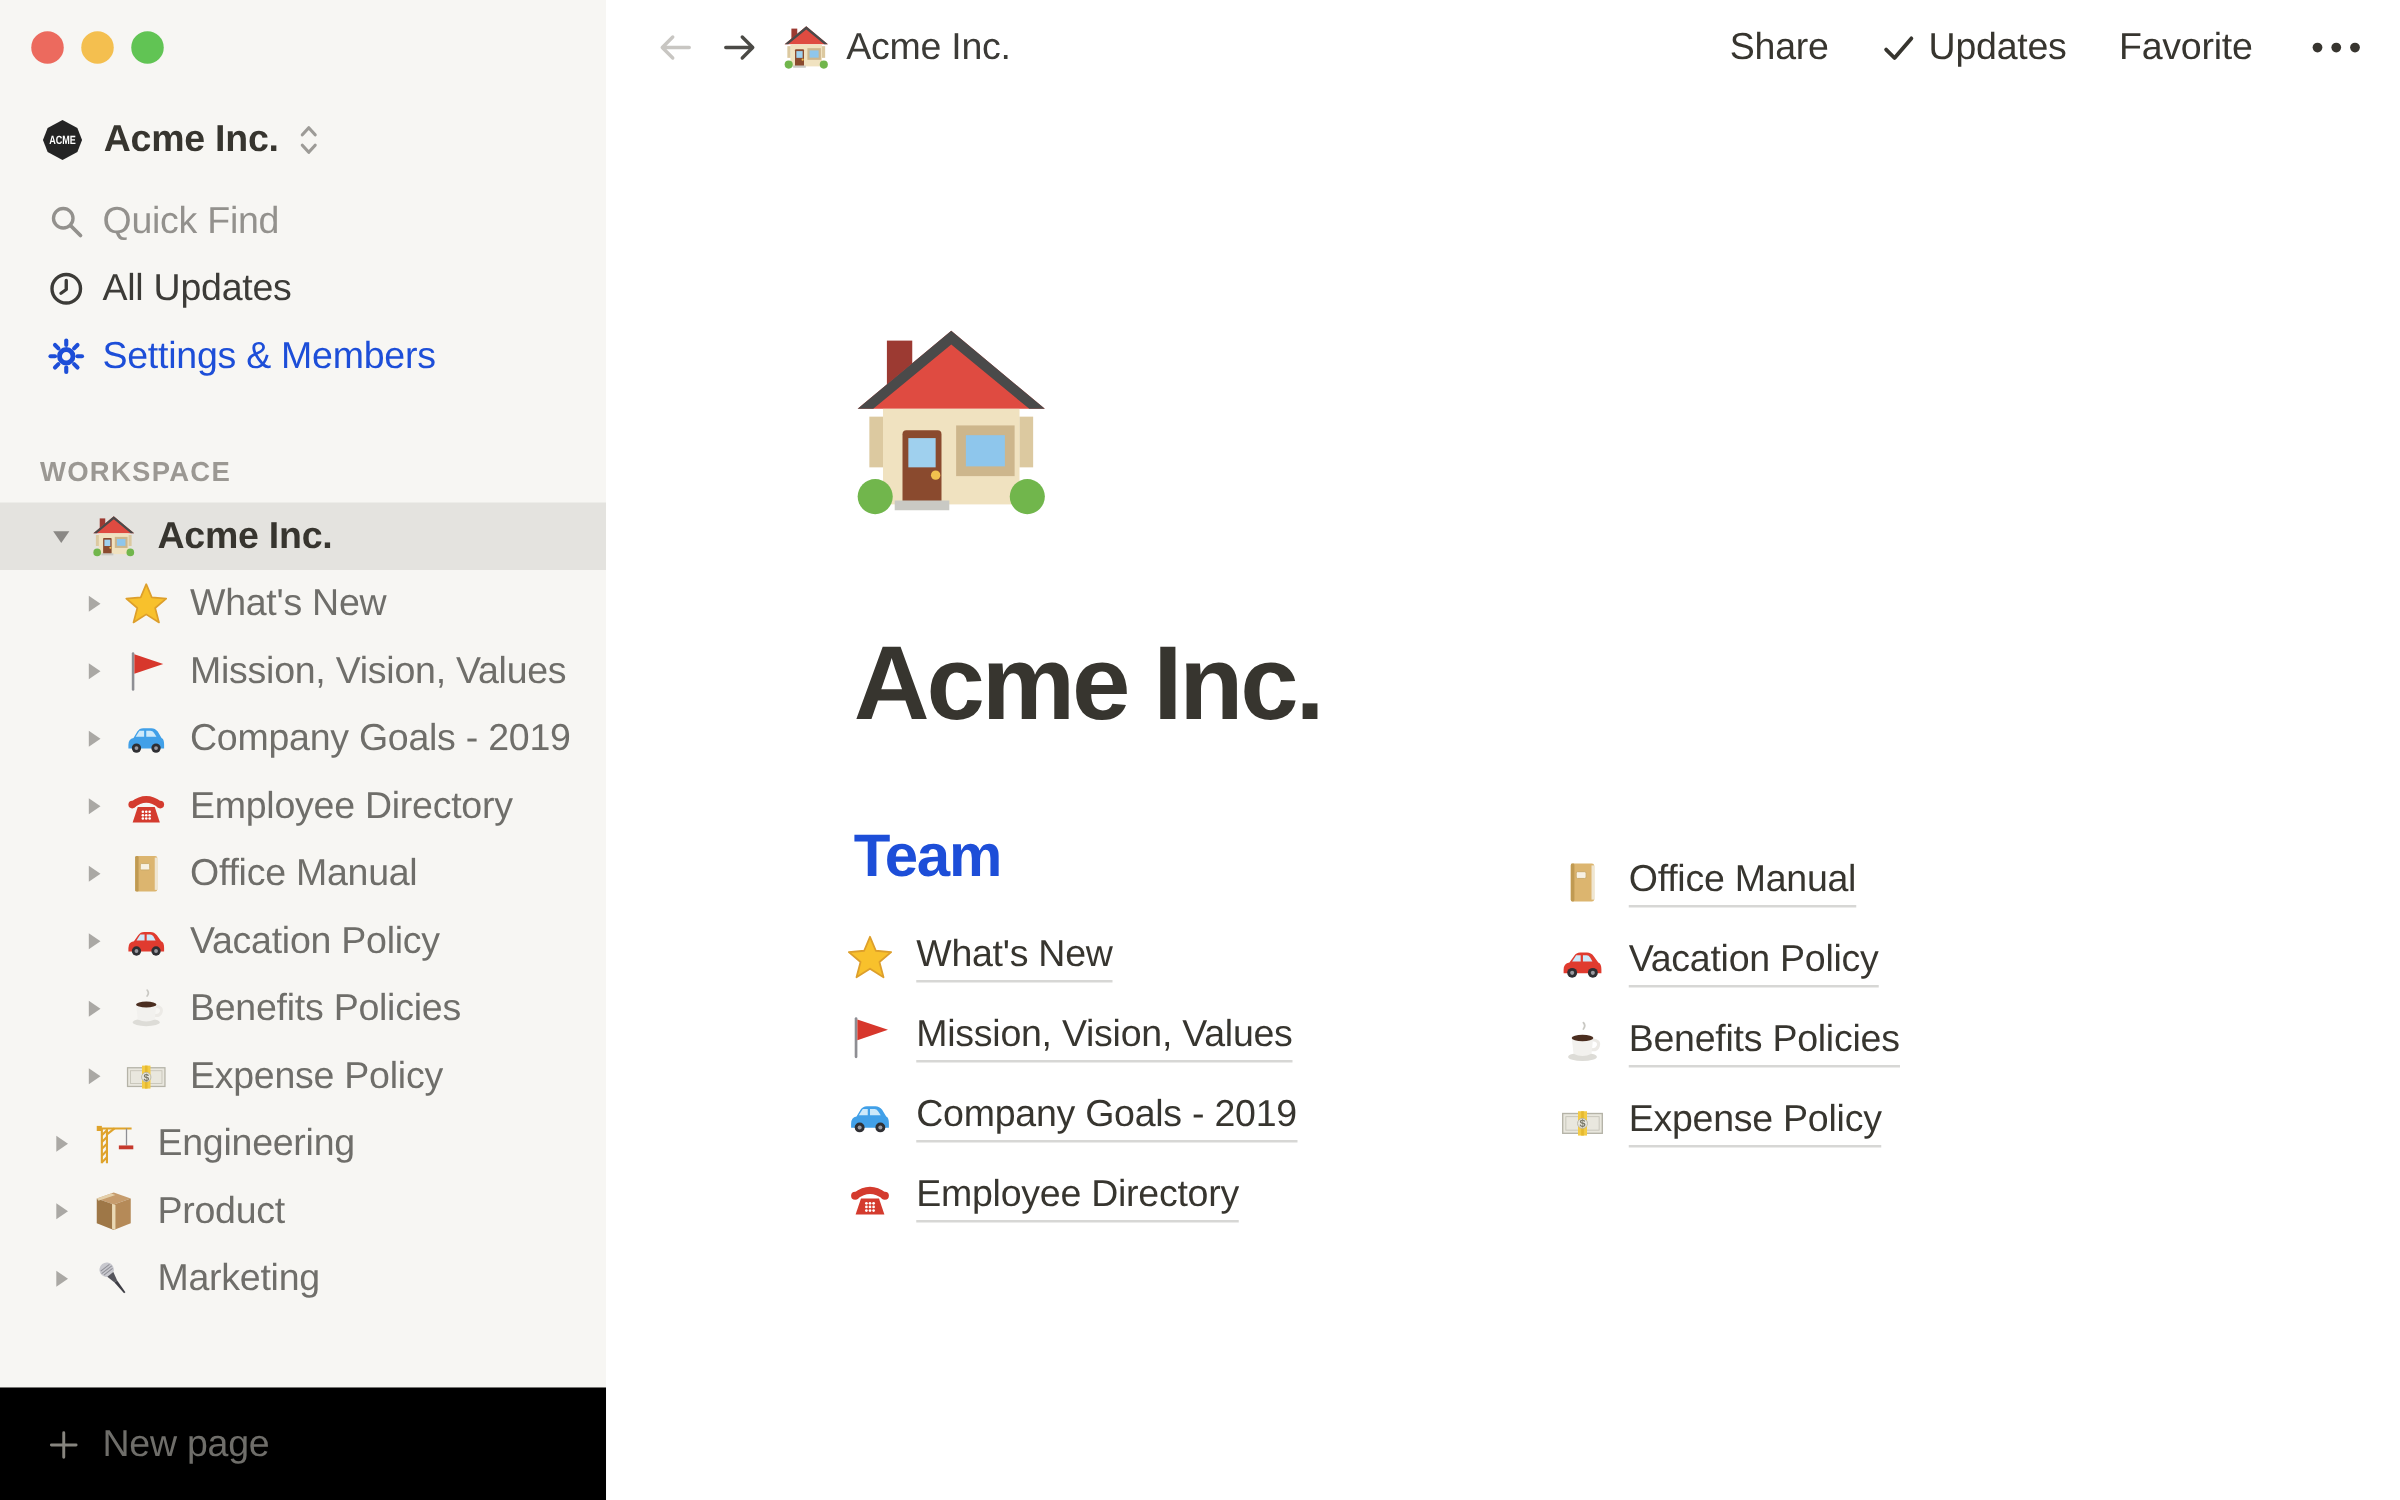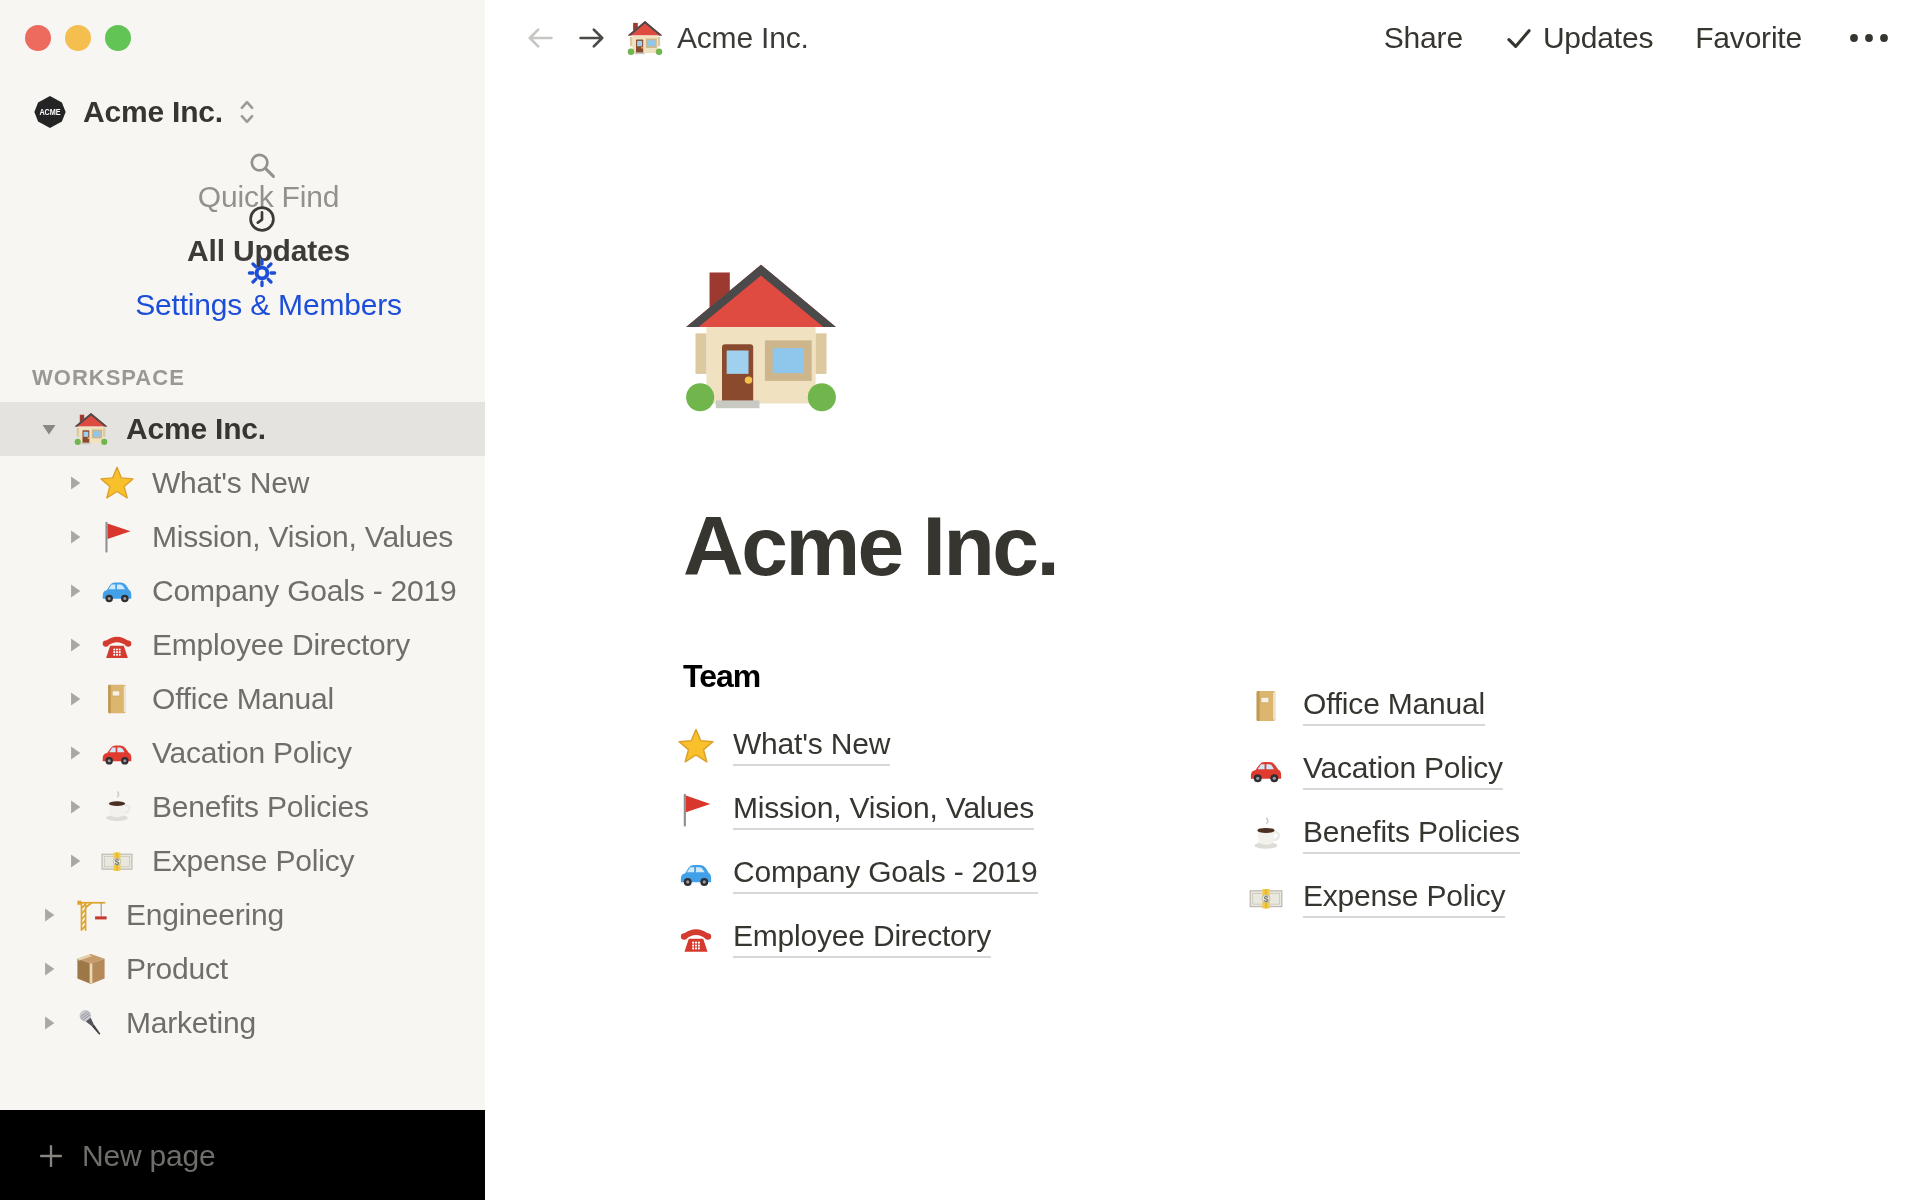--- a/index.html
+++ b/index.html
@@ -24,26 +24,26 @@
 
   .workspace-row {
     margin-top:90px; height:44px; display:flex; align-items:center;
     padding-left:33px; cursor:pointer;
   }
   .ws-logo { width:34px; height:34px; flex:0 0 34px; }
   .ws-name { margin-left:16px; font-size:30px; font-weight:700; color:#37352f; }
   .ws-switch { margin-left:12px; width:24px; height:28px; color:#9d9b97; }
 
   .menu { margin-top:16px; }
-  .menu-row { height:54px; display:flex; align-items:center; padding-left:38px; cursor:pointer;flex-direction:column; }
+  .menu-row { height:54px; display:flex; align-items:center; padding-left:38px; cursor:pointer; }
   .menu-row .m-icon { width:30px; height:30px; flex:0 0 30px; }
   .menu-row .label { margin-left:14px; font-size:30px; font-weight:500; }
   .menu-row.tone-light { color:#93918d; }
   .menu-row.tone-dark  { color:#3c3b37; }
-  .menu-row.tone-dark .label { font-weight:700; }
+  .menu-row.tone-dark .label { font-weight:400; }
   .menu-row.tone-medium{ color:#1d4ed8; }
 
   .section-label {
     margin-top:53px; margin-left:32px; height:26px;
     font-size:22px; font-weight:700; letter-spacing:1px; color:#9b9893;
   }
 
   .tree { margin-top:11px; }
   .tree-row { height:54px; display:flex; align-items:center; cursor:pointer; position:relative; }
   .tree-row.selected { background:#e4e3df; }
@@ -78,21 +78,21 @@
   .tb-btn { font-size:30px; font-weight:500; color:#37352f; display:flex; align-items:center; cursor:pointer; }
   .tb-btn .check { width:28px; height:28px; margin-right:10px; color:#37352f; }
   .tb-dots { width:50px; height:30px; color:#37352f; cursor:pointer; }
 
   .content { padding:184px 0 0 198px; }
   .page-icon { width:156px; height:156px; cursor:pointer; }
   .page-title { margin-top:84px; font-size:84px; font-weight:700; letter-spacing:-2.5px; color:#37352f; line-height:1.1; }
 
   .columns { display:flex; margin-top:64px; }
   .col { width:570px; }
-  .col-heading { font-size:32px; font-weight:700; letter-spacing:-1px; color:#000000; line-height:1.25; }
+  .col-heading { font-size:48px; font-weight:700; letter-spacing:-1px; color:#1d4ed8; line-height:1.25; }
   .links { margin-top:18px; }
   .link-row { height:64px; display:flex; align-items:center; cursor:pointer; }
   .link-row .l-emoji { width:36px; height:36px; flex:0 0 36px; margin-left:-5px; }
   .link-row .l-label {
     margin-left:19px; font-size:30px; font-weight:500; color:#37352f;
     border-bottom:2px solid rgba(55,53,47,0.2); padding-bottom:3px; white-space:nowrap;
   }
   svg { display:block; }
   .defs { position:absolute; width:0; height:0; overflow:hidden; }
 </style>

